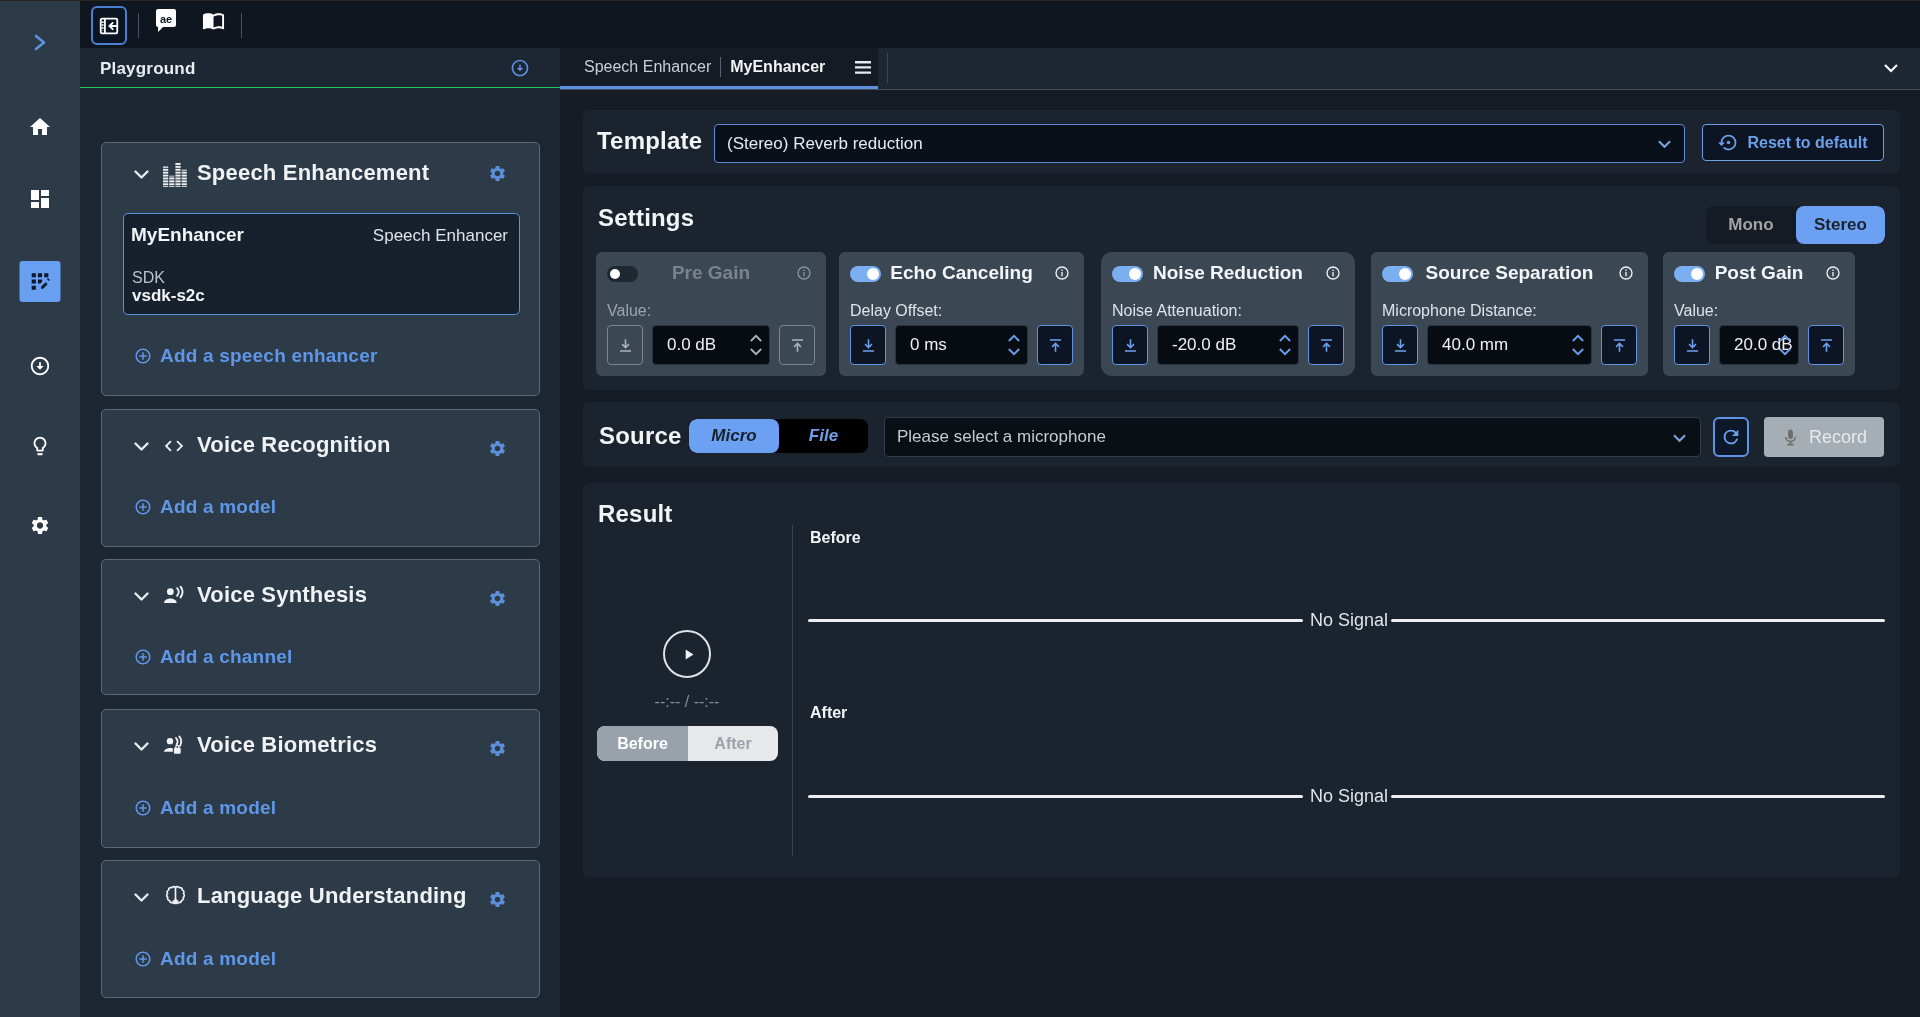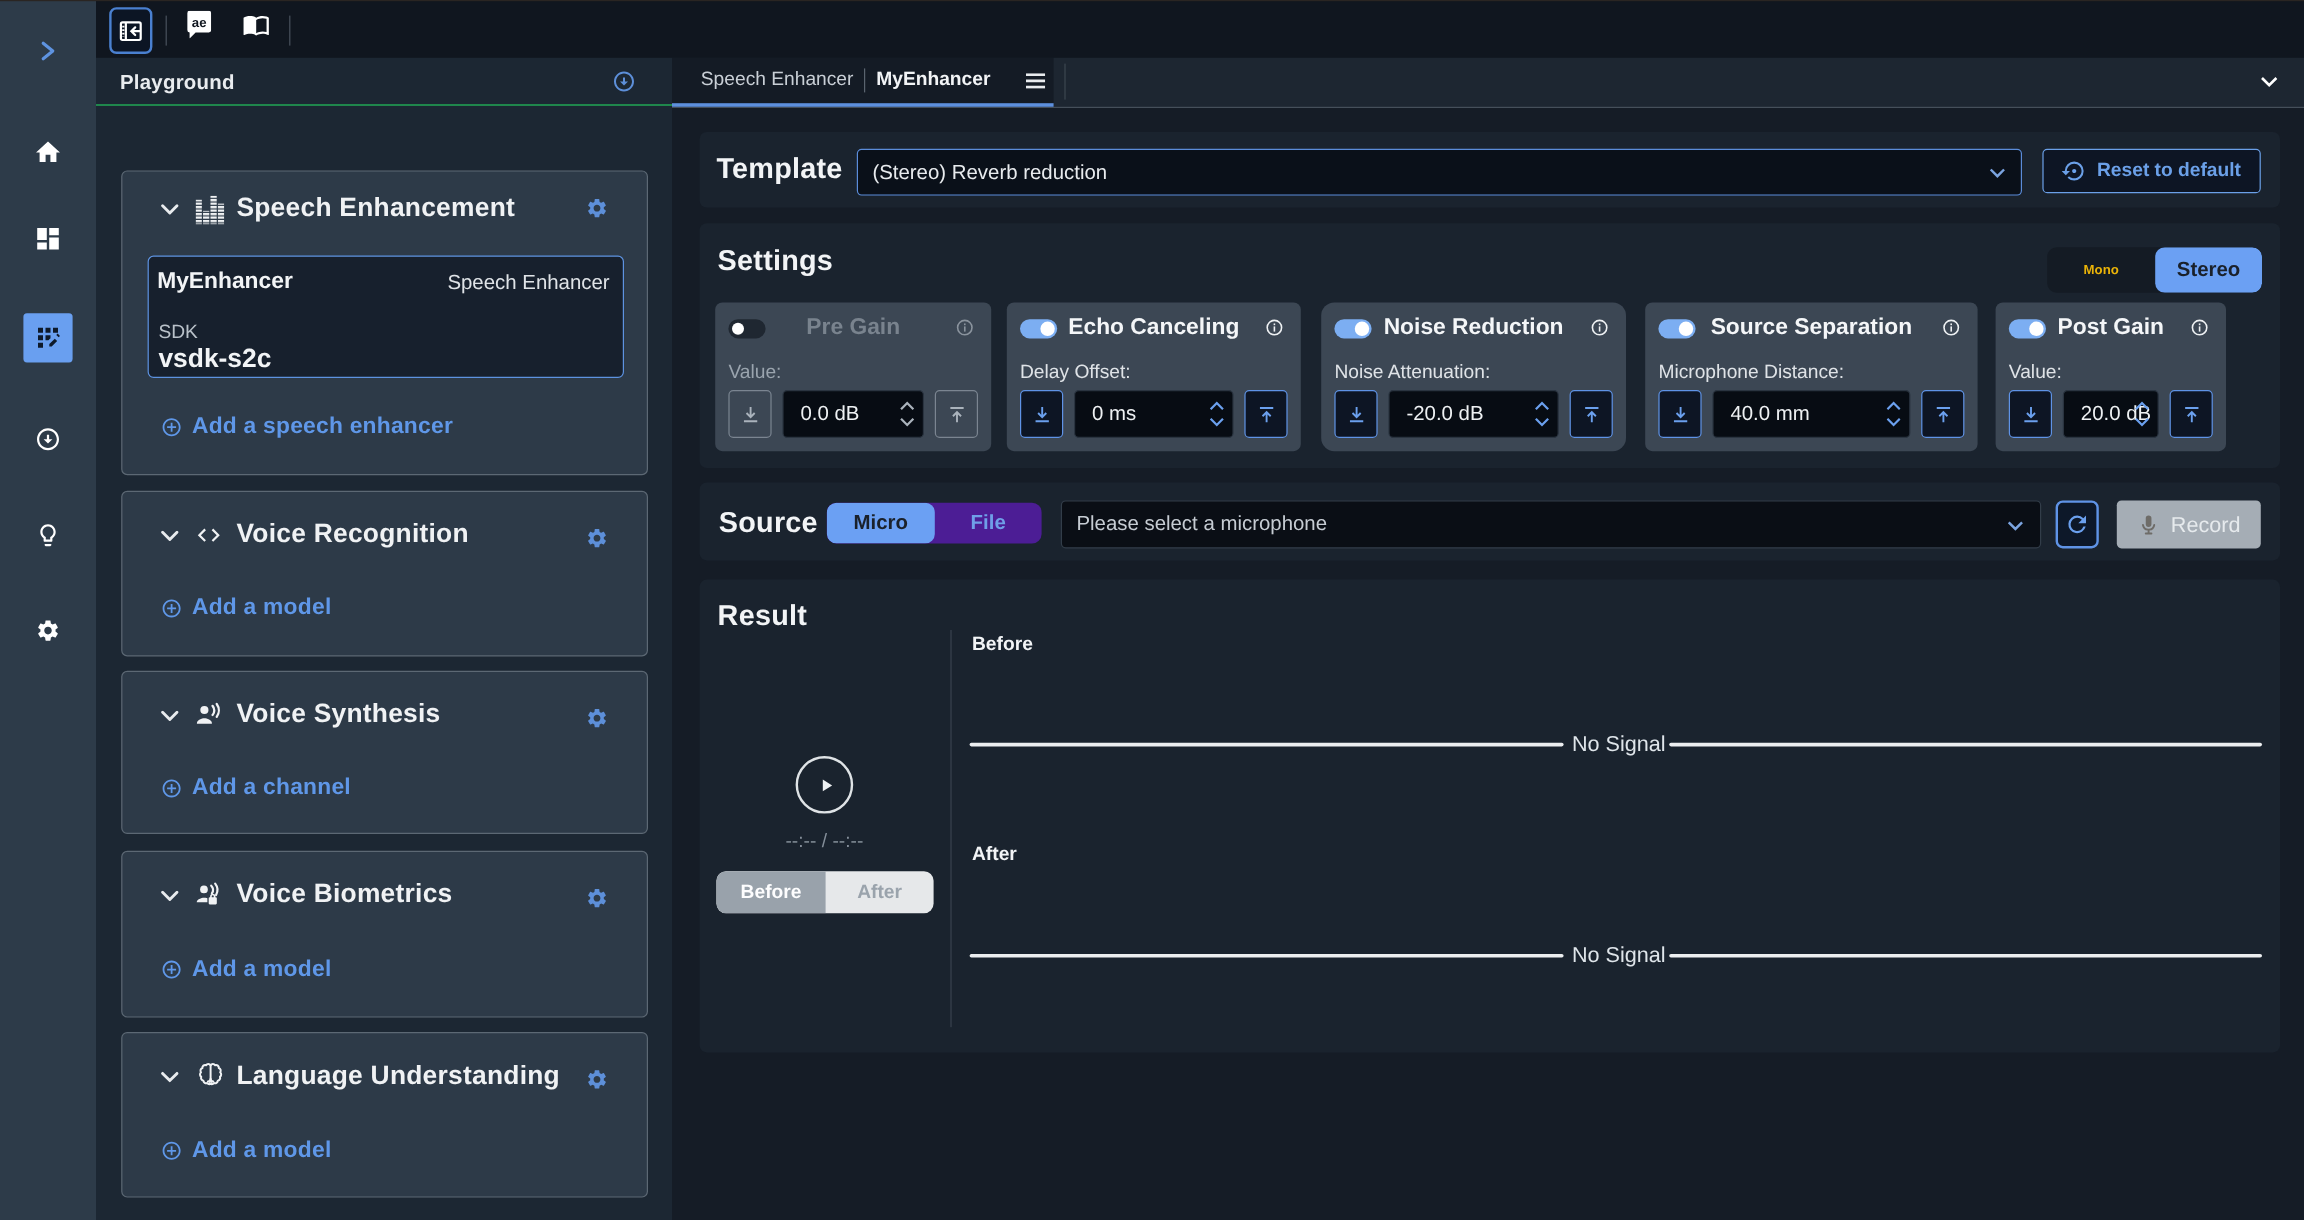--- a/index.html
+++ b/index.html
@@ -143,21 +143,21 @@
       <rect x="18.6" y="6.7" width="5.2" height="17.3" fill="url(#eqd)"></rect>
     </svg>
     <div class="pctitle">Speech Enhancement</div>
     <svg class="pcgear" width="19" height="19" viewBox="0 0 24 24">
         <path fill="#5d8fd9" d="M19.14 12.94c.04-.3.06-.61.06-.94 0-.32-.02-.64-.07-.94l2.03-1.58c.18-.14.23-.41.12-.61l-1.92-3.32c-.12-.22-.37-.29-.59-.22l-2.39.96c-.5-.38-1.03-.7-1.62-.94l-.36-2.54c-.04-.24-.24-.41-.48-.41h-3.84c-.24 0-.43.17-.47.41l-.36 2.54c-.59.24-1.13.57-1.62.94l-2.39-.96c-.22-.08-.47 0-.59.22L2.74 8.87c-.12.21-.08.47.12.61l2.03 1.58c-.05.3-.09.63-.09.94s.02.64.07.94l-2.03 1.58c-.18.14-.23.41-.12.61l1.92 3.32c.12.22.37.29.59.22l2.39-.96c.5.38 1.03.7 1.62.94l.36 2.54c.05.24.24.41.48.41h3.84c.24 0 .44-.17.47-.41l.36-2.54c.59-.24 1.13-.56 1.62-.94l2.39.96c.22.08.47 0 .59-.22l1.92-3.32c.12-.22.07-.47-.12-.61l-2.01-1.58zM12 15.6c-1.98 0-3.6-1.62-3.6-3.6s1.62-3.6 3.6-3.6 3.6 1.62 3.6 3.6-1.62 3.6-3.6 3.6z"></path>
       </svg>
     <div class="abs" style="left:21px; top:70px; width:397px; height:102px; background:#17202d; border:1px solid #5d92e0; border-radius:5px;">
       <div class="abs" style="left:7px; top:10px; font-size:19px; font-weight:bold; color:#f2f4f6;">MyEnhancer</div>
       <div class="abs" style="right:11px; top:12px; font-size:17px; color:#dfe3e7;">Speech Enhancer</div>
       <div class="abs" style="left:8px; top:55px; font-size:16px; color:#b9c1c9;">SDK</div>
-      <div class="abs" style="left:8px; top:72px; font-size:22px; font-weight:bold; color:#f2f4f6;">vsdk-s2c</div>
+      <div class="abs" style="left:8px; top:72px; font-size:17px; font-weight:bold; color:#f2f4f6;">vsdk-s2c</div>
     </div>
     <div class="addlink" style="top:202px;">
       <svg width="18" height="18" viewBox="0 0 24 24">
           <path fill="#5f97e8" d="M13 7h-2v4H7v2h4v4h2v-4h4v-2h-4V7zm-1-5C6.48 2 2 6.48 2 12s4.48 10 10 10 10-4.48 10-10S17.52 2 12 2zm0 18c-4.41 0-8-3.59-8-8s3.59-8 8-8 8 3.59 8 8-3.59 8-8 8z"></path>
         </svg>
       Add a speech enhancer
     </div>
   </div>
 
   <div class="pcard" style="top:336px; height:138px;">
@@ -288,21 +288,21 @@
       <svg width="21" height="21" viewBox="0 0 24 24" style="margin-right:8px">
           <path fill="#6ba0e8" d="M14 12c0-1.1-.9-2-2-2s-2 .9-2 2 .9 2 2 2 2-.9 2-2zm-2-9a9 9 0 0 0-9 9H0l4 4 4-4H5c0-3.87 3.13-7 7-7s7 3.13 7 7-3.13 7-7 7c-1.93 0-3.68-.79-4.94-2.06l-1.42 1.42A8.954 8.954 0 0 0 12 21a9 9 0 0 0 0-18z"></path>
         </svg>
       <span style="font-size:16px; font-weight:bold; color:#6ba0e8;">Reset to default</span>
     </div>
   </div>
 
   <div class="panel" style="top:138px; height:204px;">
     <div class="h1 abs" style="left:15px; top:18px;">Settings</div>
     <div class="seg" style="left:1123px; top:20px; width:179px; height:38px; background:#141b24;">
-      <div style="width:90px; color:#eab308; font-size:11px;">Mono</div>
+      <div style="width:90px; color:#a3a3a3; font-size:17px;">Mono</div>
       <div style="width:89px; background:#6ba0f3; color:#1a212b; font-size:17px; border-radius:8px;">Stereo</div>
     </div>
 
     <div class="scard" style="left:13px; width:230px;">
       <div class="tgl tg off"></div>
       <div class="title" style="color:#79838e;">Pre Gain</div>
       <svg class="info" width="16" height="16" viewBox="0 0 24 24">
           <path fill="none" stroke="#8a939d" stroke-width="2" d="M12 3a9 9 0 1 0 0 18 9 9 0 0 0 0-18z"></path>
           <rect x="11" y="10.5" width="2" height="6.5" fill="#8a939d"></rect>
           <rect x="11" y="6.8" width="2" height="2.2" fill="#8a939d"></rect>
@@ -465,21 +465,21 @@
             <svg width="19" height="19" viewBox="0 0 24 24">
               <path fill="#6ba0ee" d="M11 20h2v-8.17l2.59 2.58L17 13l-5-5-5 5 1.41 1.41L11 11.83V20zM5 4h14v2H5z"></path>
             </svg>
           </div>
       </div>
     </div>
   </div>
 
   <div class="panel" style="top:354px; height:65px;">
     <div class="h1 abs" style="left:16px; top:20px;">Source</div>
-    <div class="seg" style="left:106px; top:17px; width:179px; height:34px; background:#4c1d95;">
+    <div class="seg" style="left:106px; top:17px; width:179px; height:34px; background:#000000;font-style:italic;">
       <div style="width:90px; background:#6ba0f3; color:#1a212b; font-size:17px; border-radius:8px;">Micro</div>
       <div style="width:89px; color:#6f9fe8; font-size:17px;">File</div>
     </div>
     <div class="abs" style="left:301px; top:15px; width:817px; height:40px; background:#0a0e15; border:1px solid #323d49; border-radius:4px; display:flex; align-items:center;">
       <span style="font-size:17px; color:#c6ccd3; margin-left:12px;">Please select a microphone</span>
       <svg class="abs" style="right:14px; top:16px" width="13" height="9" viewBox="0 0 14 9">
           <path d="M1 1l6 6 6-6" stroke="#7ba4e0" stroke-width="2.2" fill="none"></path>
         </svg>
     </div>
     <div class="abs" style="left:1130px; top:15px; width:36px; height:40px; background:#0d1829; border:2px solid #5f93e6; border-radius:6px; display:flex; align-items:center; justify-content:center;">

